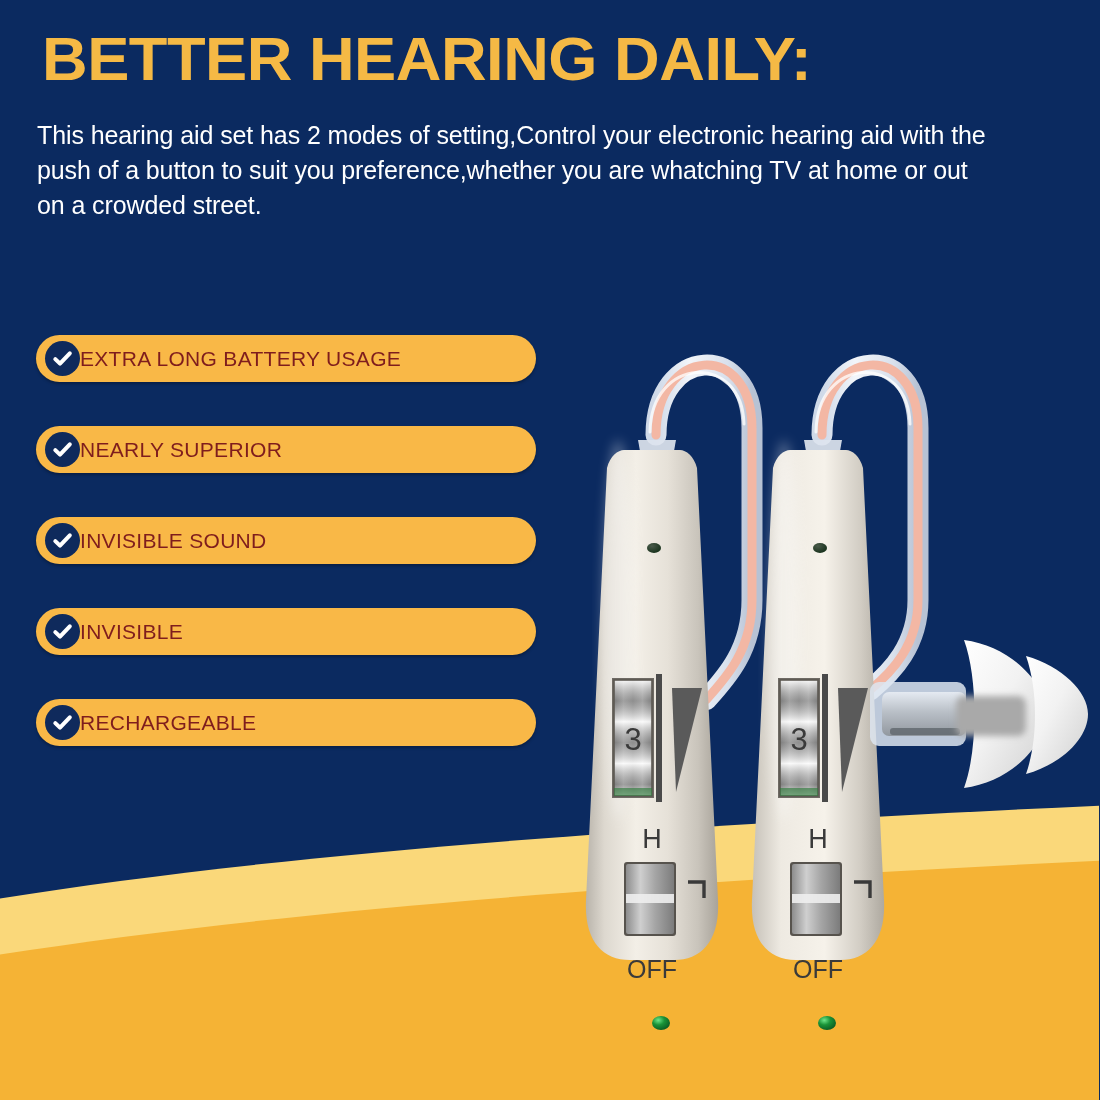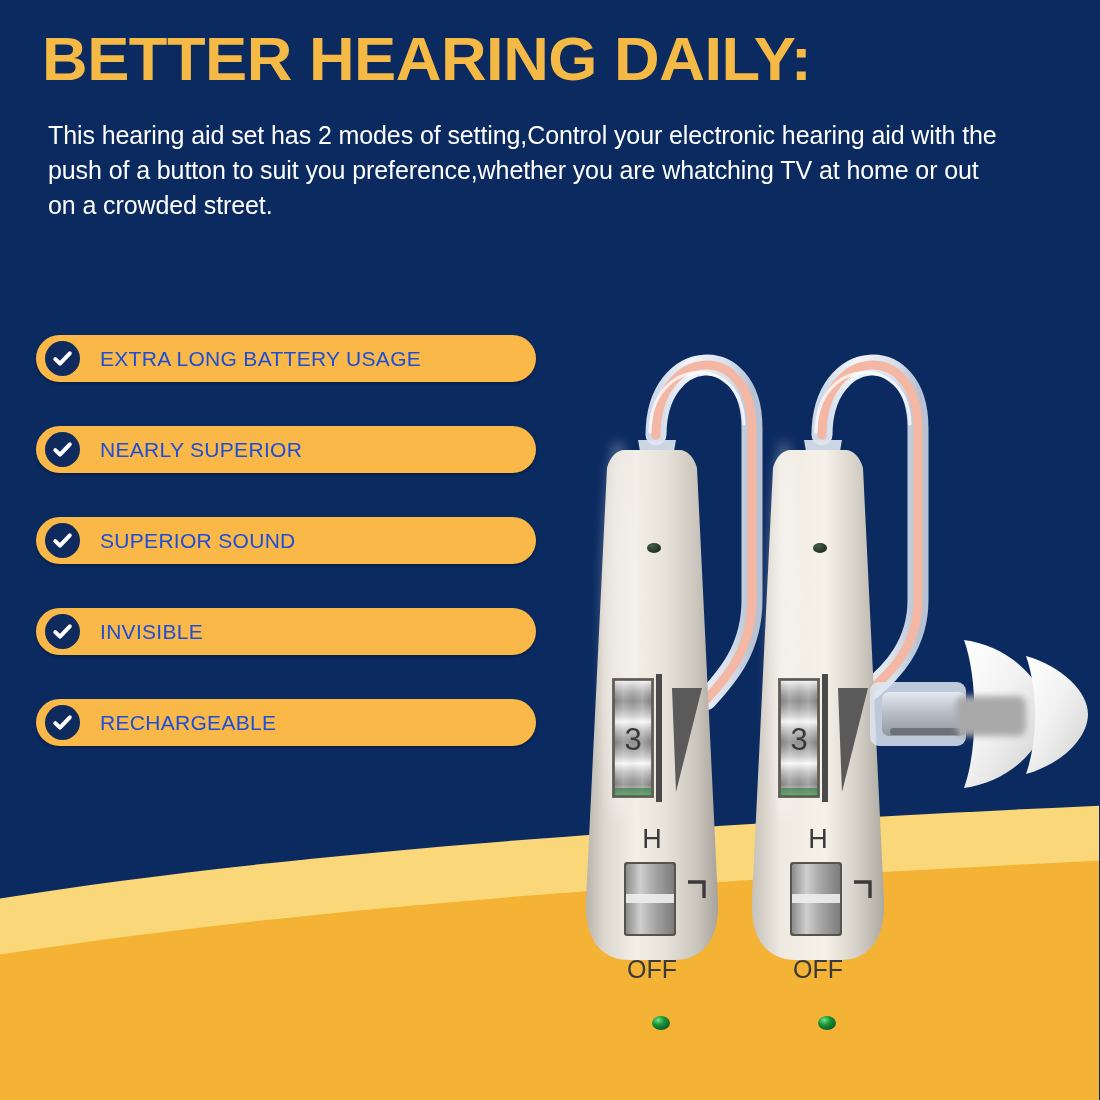--- a/index.html
+++ b/index.html
@@ -25,21 +25,21 @@
     position:absolute;left:42px;top:28px;
     font-size:62px;line-height:62px;
     font-weight:bold;
     letter-spacing:-0.5px;
     color:#f5b945;
     transform:scaleX(1.02);
     transform-origin:left top;
     white-space:nowrap;
   }
   .bodycopy{
-    position:absolute;left:48px;top:118px;width:960px;
+    position:absolute;left:37px;top:118px;width:960px;
     font-size:25px;line-height:35px;
     color:#ffffff;
     letter-spacing:-0.1px;
   }
 
   
   .pills{position:absolute;left:36px;top:335px;width:500px;}
   .pill{
     position:relative;
     width:500px;height:47px;
@@ -52,23 +52,22 @@
   .pill:last-child{margin-bottom:0;}
   .badge{
     flex:0 0 auto;
     width:35px;height:35px;margin-left:9px;
     border-radius:50%;
     background:#0f2a5c;
     display:flex;align-items:center;justify-content:center;
   }
   .badge svg{width:23px;height:23px;display:block;}
   .pill-label{
-    margin-left:20px;
     font-size:21px;
-    color:#1d4ed8;
+    color:#7f1d1d;
     letter-spacing:0.3px;
     white-space:nowrap;
   }
 
   
   .product{position:absolute;left:540px;top:300px;width:560px;height:740px;}
   .product svg{display:block;width:560px;height:740px;}
 </style>
 </head>
 <body>
@@ -104,21 +103,21 @@
       </span>
       <span class="pill-label">NEARLY SUPERIOR</span>
     </div>
 
     <div class="pill">
       <span class="badge">
         <svg viewBox="0 0 24 24">
             <path d="M4.5 12.6 L9.4 17.4 L19.6 6.6" fill="none" stroke="#ffffff" stroke-width="4.2" stroke-linecap="round" stroke-linejoin="round"></path>
           </svg>
       </span>
-      <span class="pill-label">SUPERIOR SOUND</span>
+      <span class="pill-label">INVISIBLE SOUND</span>
     </div>
 
 
     <div class="pill">
       <span class="badge">
         <svg viewBox="0 0 24 24">
             <path d="M4.5 12.6 L9.4 17.4 L19.6 6.6" fill="none" stroke="#ffffff" stroke-width="4.2" stroke-linecap="round" stroke-linejoin="round"></path>
           </svg>
       </span>
       <span class="pill-label">INVISIBLE</span>

